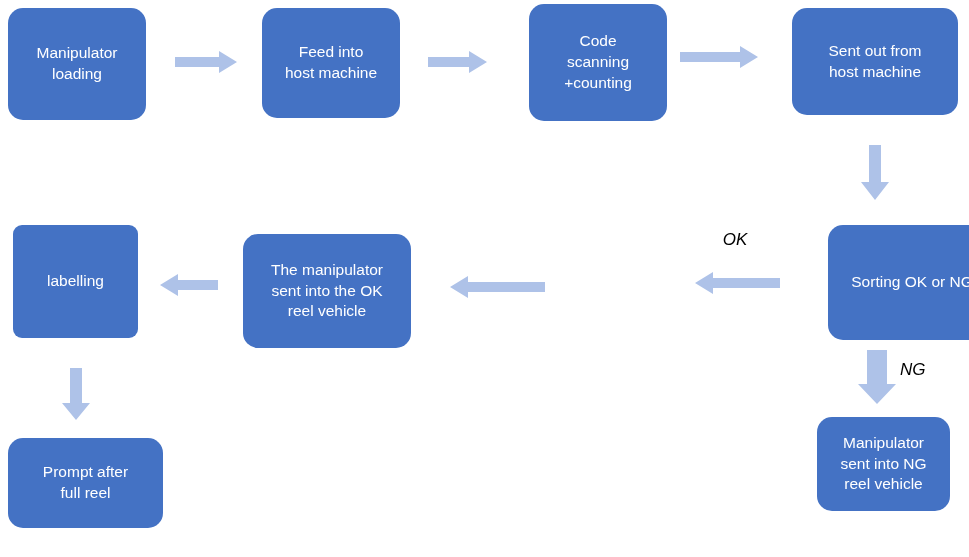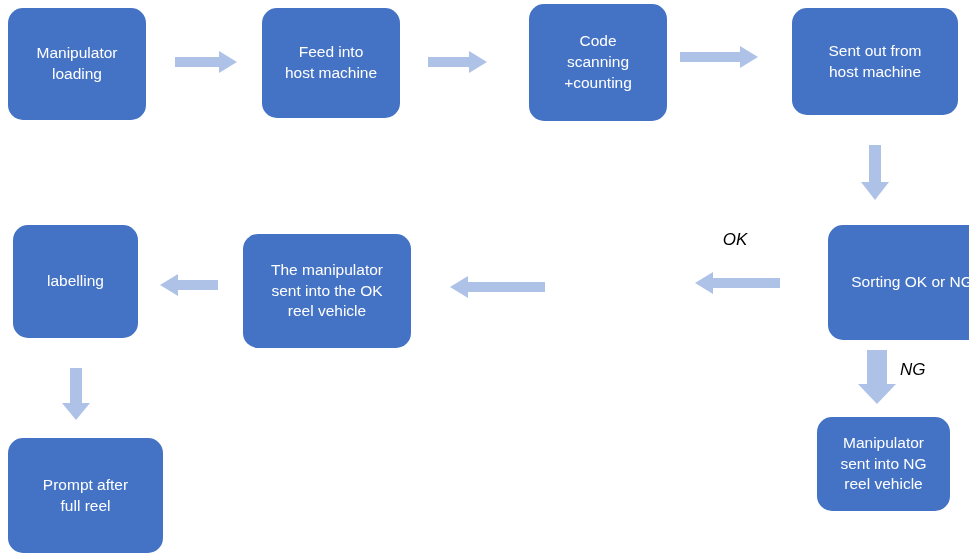--- a/index.html
+++ b/index.html
@@ -78,25 +78,25 @@
   </div>
 
   <div class="node" style="left:792px; top:225px; width:168px; height:115px;margin-left:36px;">
     <span class="node-label">Sorting OK or NG</span>
   </div>
   <div class="node" style="left:243px; top:234px; width:168px; height:114px;">
     <span class="node-label">The manipulator
 sent into the OK
 reel vehicle</span>
   </div>
-  <div class="node" style="left:13px;  top:225px; width:125px; height:113px;">
+  <div class="node" style="left:13px;  top:225px; width:125px; height:113px;border-radius:9px;">
     <span class="node-label">labelling</span>
   </div>
 
-  <div class="node" style="left:8px;   top:438px; width:155px; height:115px;">
+  <div class="node" style="left:8px;   top:438px; width:155px; height:90px;">
     <span class="node-label">Prompt after
 full reel</span>
   </div>
   <div class="node" style="left:817px; top:417px; width:133px; height:94px;">
     <span class="node-label">Manipulator
 sent into NG
 reel vehicle</span>
   </div>
 
   <svg class="arrow" style="left:175px; top:47px;" width="62" height="30">

